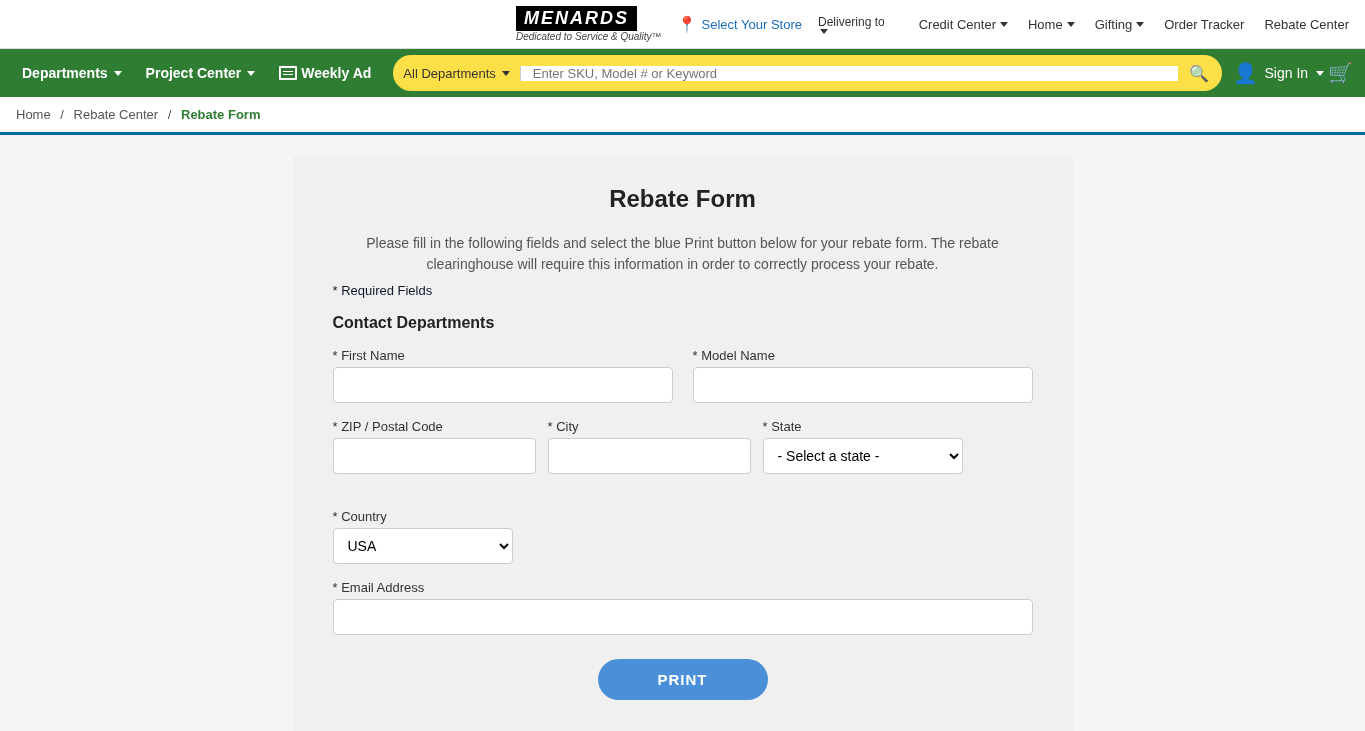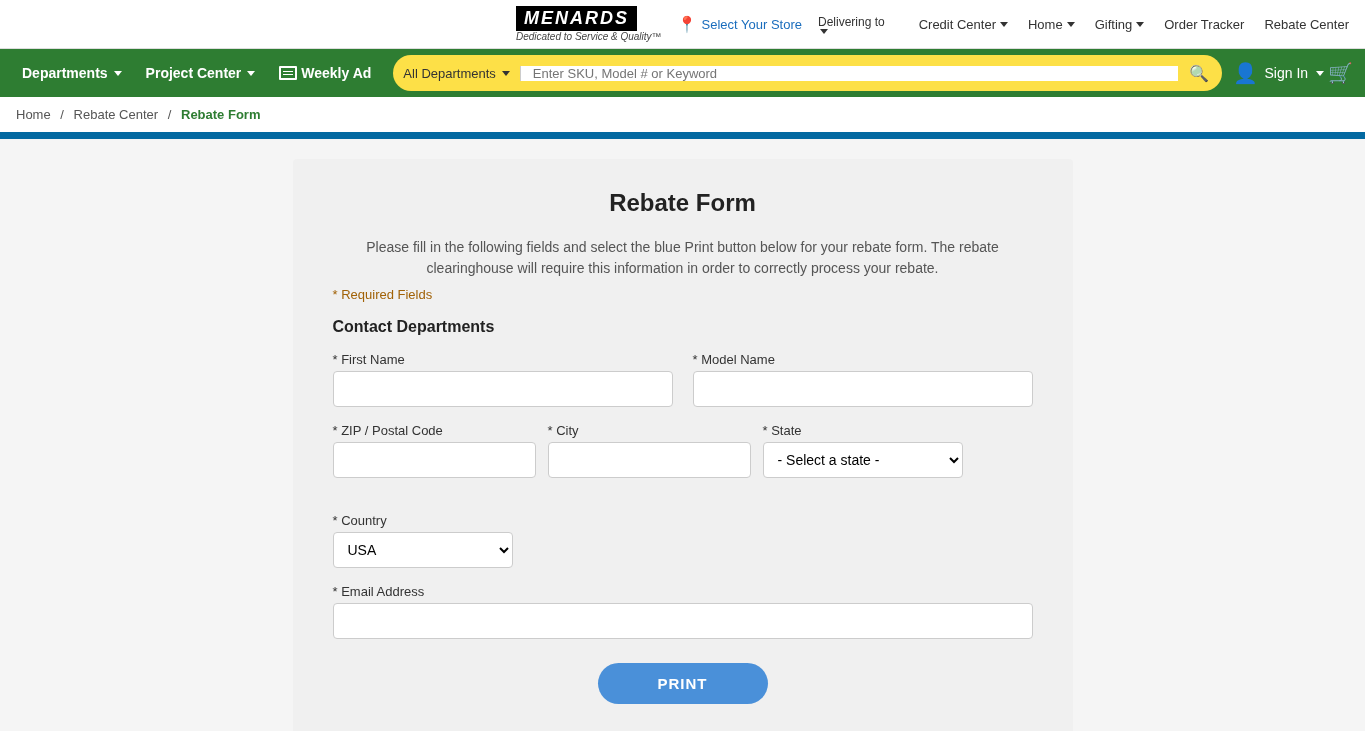--- a/index.html
+++ b/index.html
@@ -156,21 +156,21 @@
       cursor: pointer;
     }
     .cart-icon { font-size: 20px; color: #fff; cursor: pointer; }
 
     
     .breadcrumb {
       padding: 10px 16px;
       font-size: 13px;
       color: #555;
       background: #fff;
-      border-bottom: 7px solid #0369a1;
+      border-bottom: 3px solid #0369a1;
     }
     .breadcrumb a { color: #555; text-decoration: none; }
     .breadcrumb .current { color: #2e7d32; font-weight: 600; }
     .breadcrumb .sep { margin: 0 6px; }
 
     
     .main-content {
       max-width: 780px;
       margin: 20px auto;
       background: #f0f0f0;
@@ -188,21 +188,21 @@
 
     .form-description {
       text-align: center;
       font-size: 14px;
       color: #555;
       margin-bottom: 8px;
       line-height: 1.5;
     }
 
     .required-note {
-      color: #a16207;
+      color: #0f172a;
       font-size: 13px;
       margin-bottom: 16px;
     }
 
     .section-title {
       font-size: 16px;
       font-weight: 700;
       color: #222;
       margin-bottom: 16px;
     }

